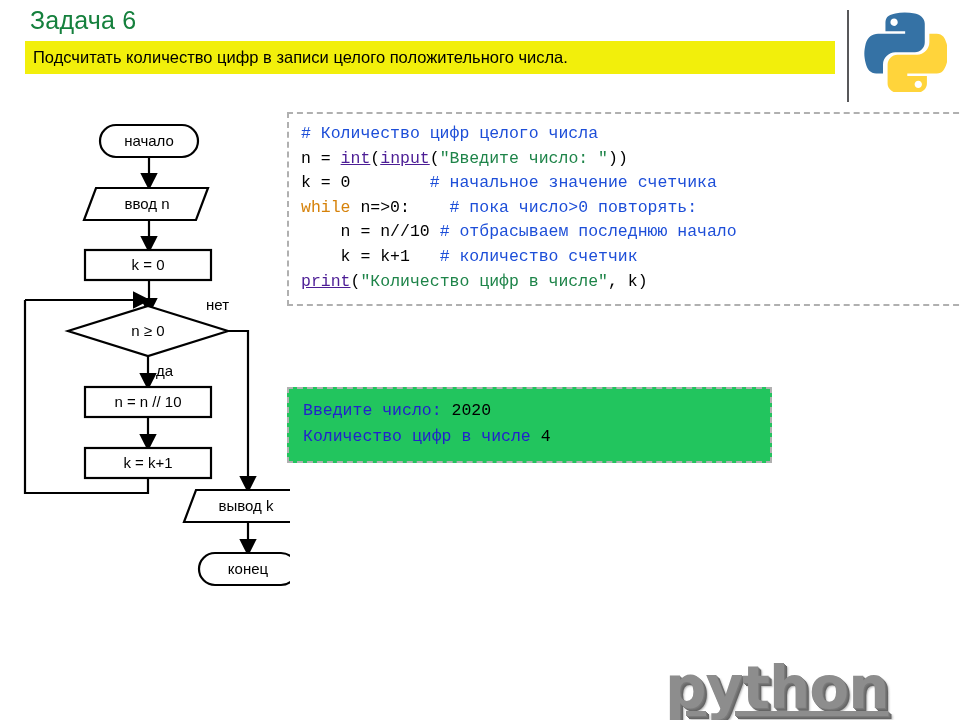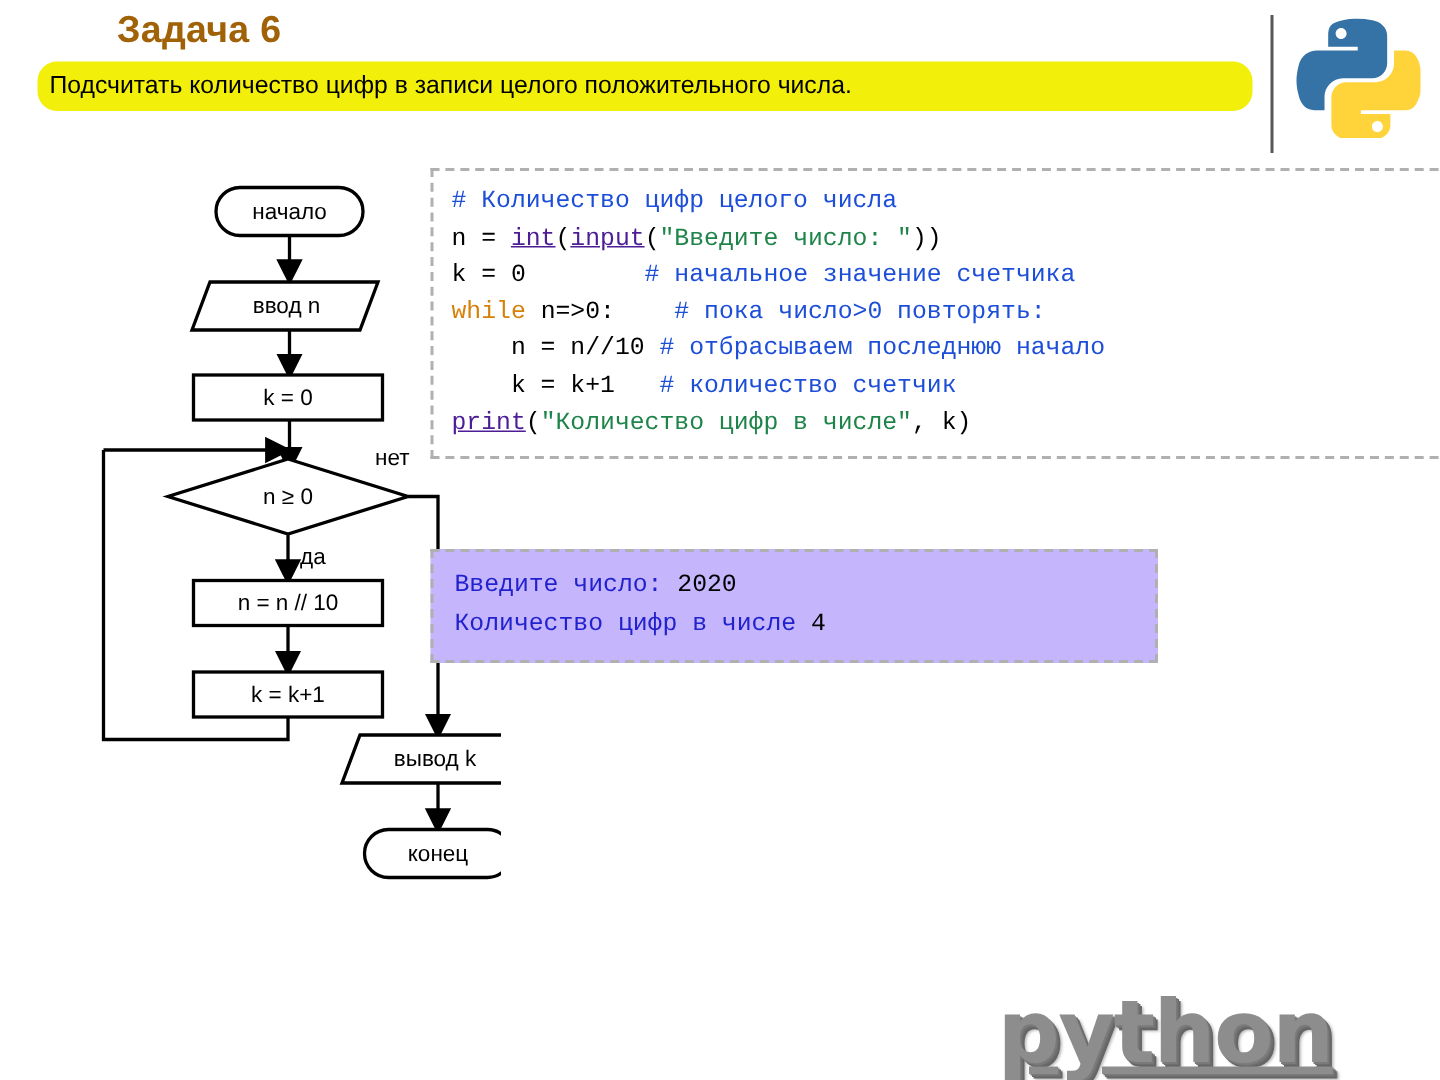--- a/index.html
+++ b/index.html
@@ -15,36 +15,34 @@
     font-family: "Liberation Sans", sans-serif;
     -webkit-font-smoothing: antialiased;
   }
 
   
   #slide-title {
     position: absolute;
     left: 30px;
     top: 6px;
     font-size: 25px;
-    font-weight: bold;
-    color: #a16207;
+    font-weight: normal;
+    color: #15803d;
     letter-spacing: 0.2px;
     white-space: nowrap;
-    margin-left: 48px;
   }
   #task-banner {
     position: absolute;
     left: 25px;
     top: 41px;
     width: 810px;
     height: 33px;
     background: #F2EF0B;
     display: flex;
     align-items: center;
-    border-radius: 13px;
   }
   #task-banner-text {
     padding-left: 8px;
     font-size: 16.5px;
     color: #000000;
     white-space: nowrap;
   }
 
   
   #py-logo-wrap {
@@ -68,21 +66,20 @@
     top: 4px;
   }
 
   
   #flowchart {
     position: absolute;
     left: 0px;
     top: 110px;
     width: 290px;
     height: 490px;
-    padding-left: 44px;
   }
   #flowchart svg { display: block; }
   .fc-label {
     font-family: "Liberation Sans", sans-serif;
     font-size: 15px;
     fill: #000000;
     text-anchor: middle;
     dominant-baseline: middle;
   }
   .fc-label-small {
@@ -125,25 +122,25 @@
   .tok-comment { color: #1d4ed8; }
   .tok-builtin { color: #4c1d95; text-decoration: underline; }
   .tok-string  { color: #1E8449; }
   .tok-keyword { color: #D6820A; font-family: Liberation Mono, monospace; }
   .tok-plain   { color: #000000; }
 
   
   #output-block {
     position: absolute;
     left: 287px;
-    top: 366px;
+    top: 387px;
     width: 485px;
     box-sizing: border-box;
     border: 2px dashed #b0b0b0;
-    background: #c4b5fd;
+    background: #22c55e;
     padding: 9px 0 11px 14px;
   }
   #output-block pre {
     margin: 0;
     font-family: "Liberation Mono", "DejaVu Sans Mono", monospace;
     font-size: 16.5px;
     line-height: 26px;
     white-space: pre;
   }
   .out-prompt { color: #2222CC; }

